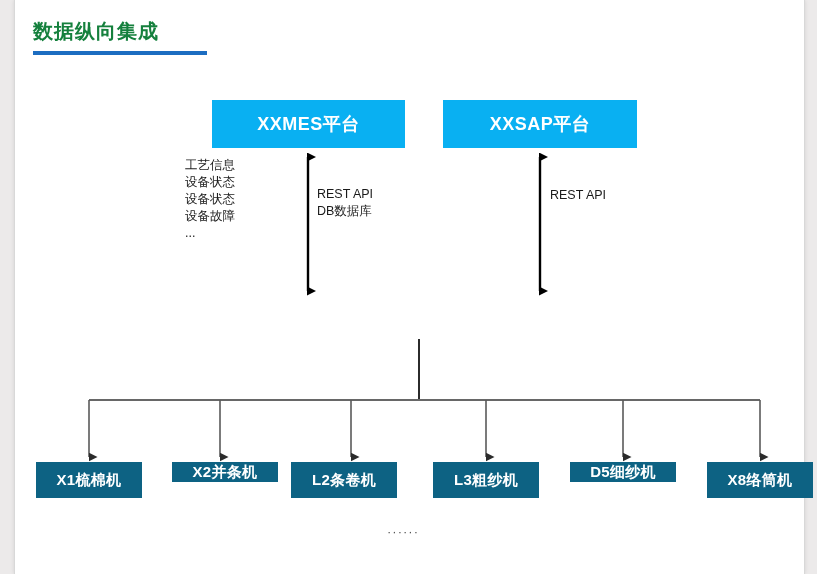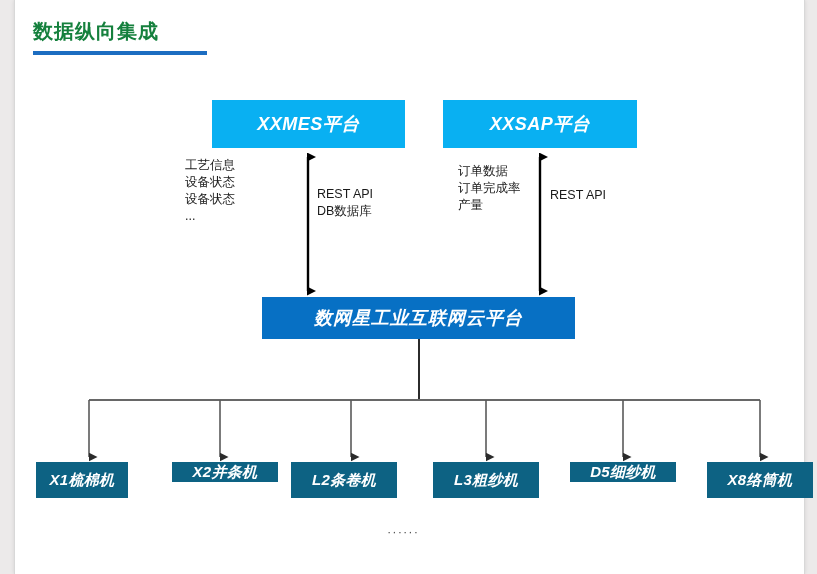--- a/index.html
+++ b/index.html
@@ -54,21 +54,20 @@
   .box {
     position: absolute;
     display: flex;
     align-items: center;
     justify-content: center;
     color: #ffffff;
     font-weight: bold;
     box-sizing: border-box;
     text-align: center;
     white-space: nowrap;
-    font-style: italic;
   }
   .box-top {
     background: #09b0f2;
     font-size: 18px;
     letter-spacing: 0.5px;
   }
   .box-center {
     background: #0770c4;
     font-size: 18px;
     letter-spacing: 1px;
@@ -159,43 +158,36 @@
     </div>
 
     <div class="box box-top" style="left:428px; top:100px; width:194px; height:48px;">
       <span>XXSAP平台</span>
     </div>
 
     <div class="anno right-align" style="left:170px; top:157px; width:113px;">
       <div>工艺信息</div>
       <div>设备状态</div>
       <div>设备状态</div>
+      <div>设备故障</div>
       <div>...</div>
     </div>
 
     <div class="anno left-align" style="left:302px; top:186px;">
       <div>REST API</div>
       <div>DB数据库</div>
     </div>
 
-    <div class="anno left-align" style="left:443px; top:163px;">
-      <div>订单数据</div>
-      <div>订单完成率</div>
-      <div>产量</div>
-    </div>
 
     <div class="anno left-align" style="left:535px; top:187px;">
       <div>REST API</div>
     </div>
 
-    <div class="box box-center" style="left:247px; top:297px; width:313px; height:42px;">
-      <span>数网星工业互联网云平台</span>
-    </div>
-
-    <div class="box box-device" style="left:21px; top:462px; width:92px; height:36px;">
+
+    <div class="box box-device" style="left:21px; top:462px; width:106px; height:36px;">
       <span>X1梳棉机</span>
     </div>
 
     <div class="box box-device" style="left:157px; top:462px; width:106px; height:20px;">
       <span>X2并条机</span>
     </div>
 
     <div class="box box-device" style="left:276px; top:462px; width:106px; height:36px;">
       <span>L2条卷机</span>
     </div>

